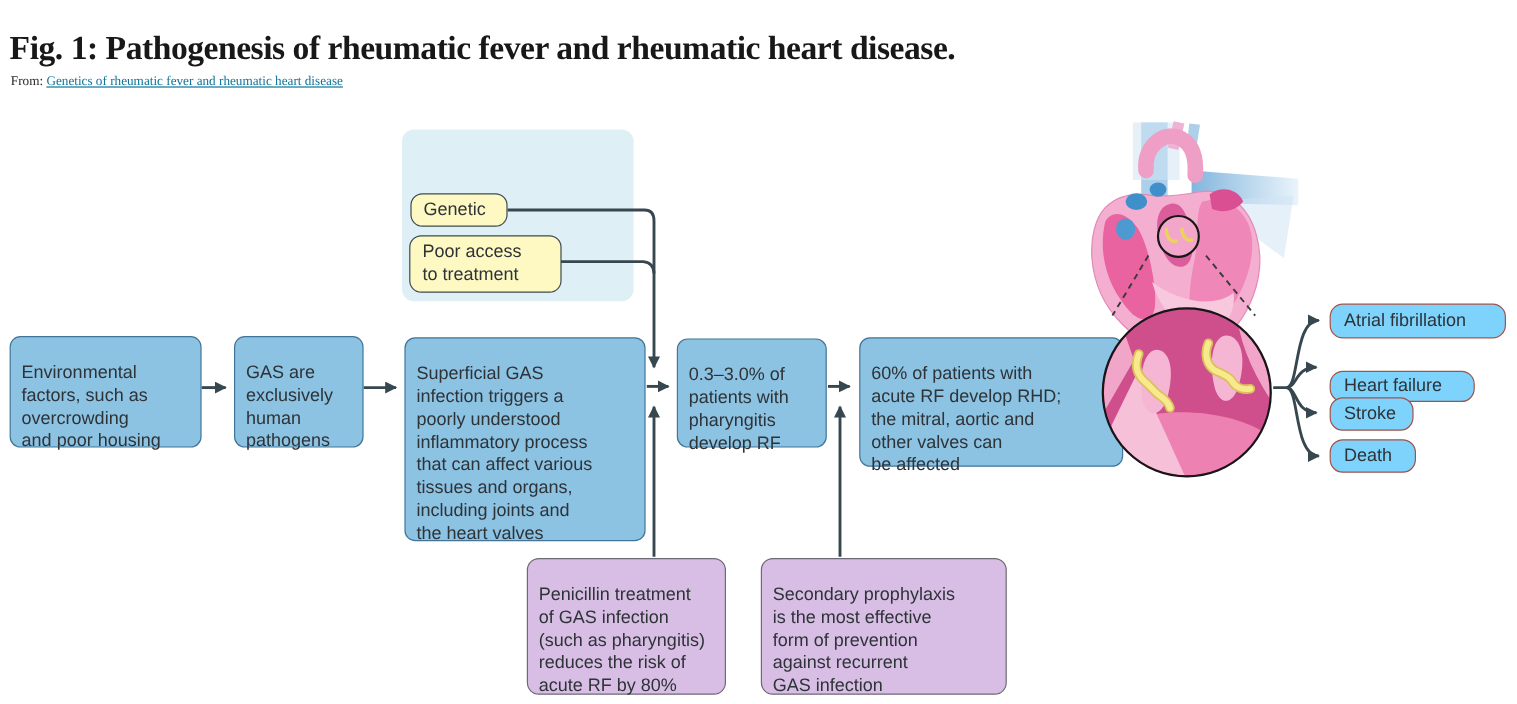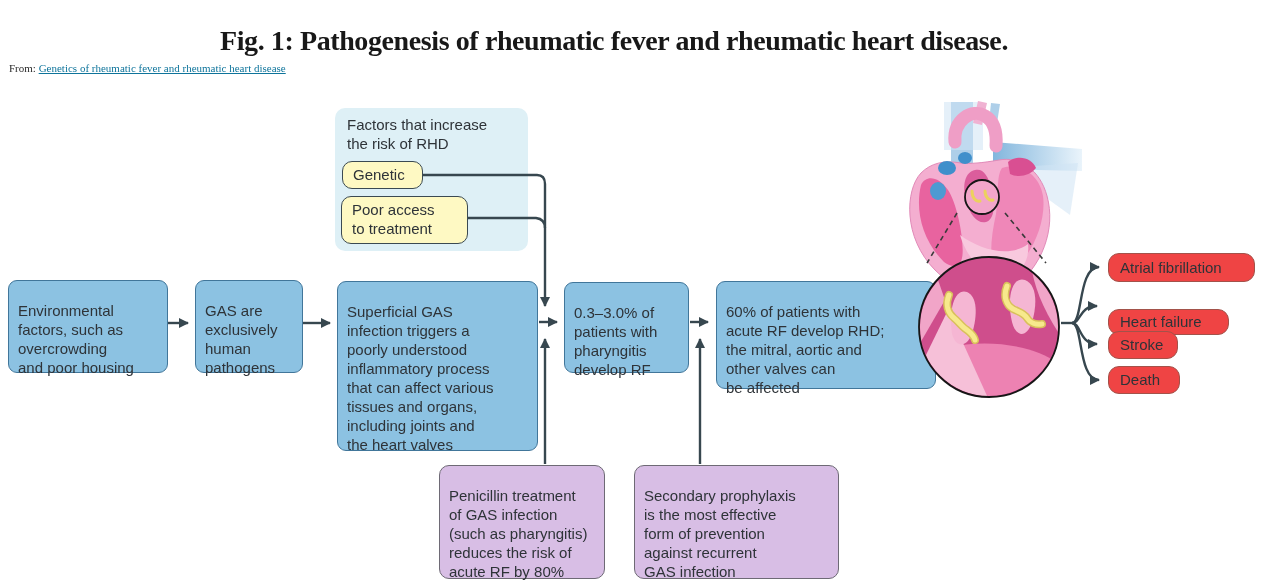--- a/index.html
+++ b/index.html
@@ -2,21 +2,21 @@
 <html lang="en"><head>
 <meta charset="utf-8">
 <style>
   html,body{margin:0;padding:0;background:#ffffff;}
   body{width:1264px;height:587px;font-family:"Liberation Sans","DejaVu Sans",sans-serif;}
   .page{position:relative;width:1264px;height:587px;overflow:hidden;background:#fff;}
 
   .fig-title{
     position:absolute;left:8px;top:6px;width:1000px;
     font-family:"Liberation Serif","DejaVu Serif",serif;
-    font-weight:bold;font-size:28px;letter-spacing:-0.4px;color:#181818;text-align:right;
+    font-weight:bold;font-size:28px;letter-spacing:-0.4px;color:#181818;
   }
   .from-line{
     position:absolute;left:9px;top:62px;
     font-family:Liberation Serif, serif;
     font-size:11px;color:#2a2a2a;
   }
   .from-line a{color:#0e749b;text-decoration:underline;cursor:pointer;}
 
   .lyr{position:absolute;left:0;top:0;pointer-events:none;}.z2{z-index:2}.z4{z-index:4}
 
@@ -24,21 +24,21 @@
     position:absolute;box-sizing:border-box;z-index:3;
     color:#2e3338;font-size:15px;line-height:1.27;
     padding:20px 9px;border-radius:9px;white-space:pre-line;
   }
   .blue{background:#8cc2e2;border:1.5px solid #41769a;}
   .panel{background:#def0f6;border:none;border-radius:10px;z-index:1;}
   .panel-title{position:absolute;z-index:2;color:#2e3338;font-size:15px;line-height:1.27;white-space:pre-line;}
   .teal{background:#fef9c3;border:1.5px solid #3b4a52;border-radius:10px;padding:3px 10px;}
   .purple{background:#d8bee5;border:1.5px solid #6e6a75;border-radius:10px;}
   .salmon{
-    background:#ef4444;border:1.5px solid #a3524a;border-radius:11px;
+    background:#7dd3fc;border:1.5px solid #a3524a;border-radius:11px;
     padding:12px 11px;display:flex;align-items:center;white-space:nowrap;
   }
 </style>
 </head>
 <body>
 
 <div class="page">
 
   <h1 class="fig-title">Fig. 1: Pathogenesis of rheumatic fever and rheumatic heart disease.</h1>
 
@@ -59,22 +59,20 @@
       <path d="M539,322 H557" marker-end="url(#ah1)"></path>
       <path d="M690,322 H708" marker-end="url(#ah1)"></path>
       <path d="M423,175 H537 Q545,175 545,184 V306" marker-end="url(#ah1)"></path>
       <path d="M467,218 H536 Q545,219 545,228"></path>
       <path d="M545,464 V339" marker-end="url(#ah1)"></path>
       <path d="M700,464 V339" marker-end="url(#ah1)"></path>
     </g>
   </svg>
 
   <div class="fbox panel" style="left:335px;top:108px;width:193px;height:143px;"></div>
-  <div class="panel-title" style="left:347px;top:115px;width:178px;">Factors that increase
-the risk of RHD</div>
   <div class="fbox teal" style="left:342px;top:161px;width:81px;height:28px;">Genetic</div>
   <div class="fbox teal" style="left:341px;top:196px;width:127px;height:48px;">Poor access
 to treatment</div>
 
   <div class="fbox blue" style="left:8px;top:280px;width:160px;height:93px;">Environmental
 factors, such as
 overcrowding
 and poor housing</div>
   <div class="fbox blue" style="left:195px;top:280px;width:108px;height:93px;">GAS are
 exclusively

